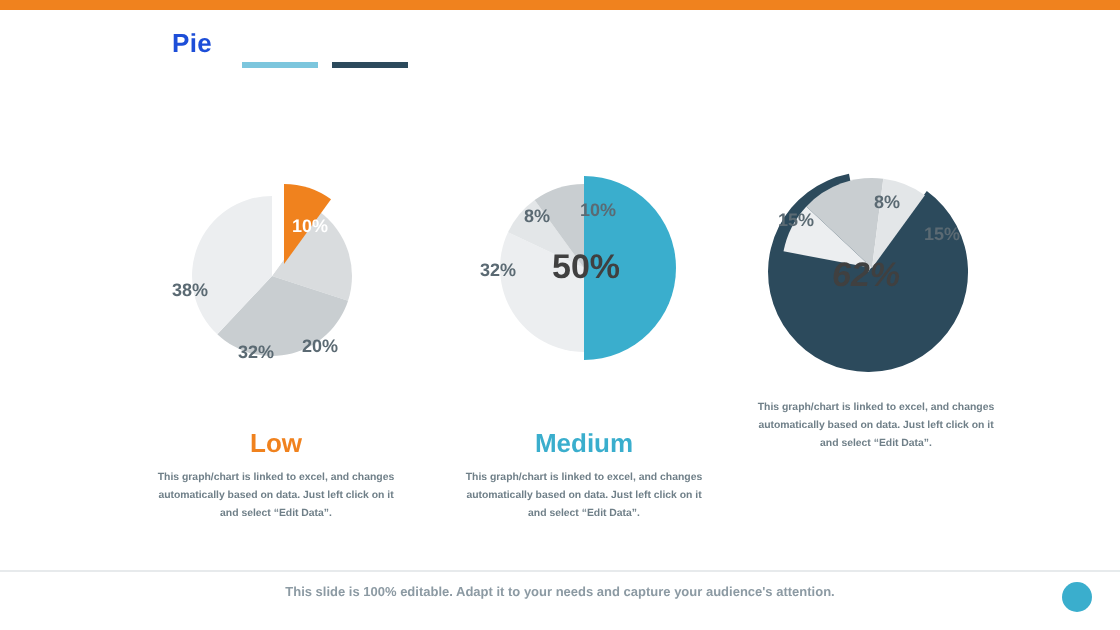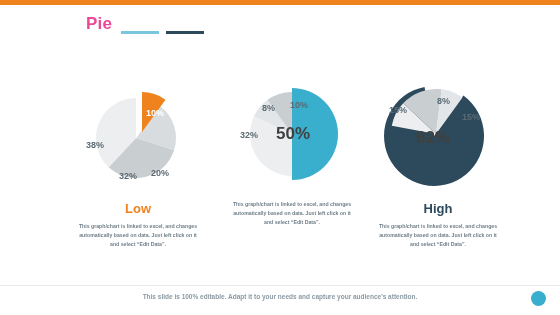--- a/index.html
+++ b/index.html
@@ -8,21 +8,21 @@
     background:#ffffff;
     font-family:"Liberation Sans", sans-serif;
     position:relative;
     overflow:hidden;
   }
   .top-bar{
     position:absolute;left:0;top:0;width:560px;height:5px;background:#f0821e;
   }
   .title{
     position:absolute;left:86px;top:14px;
-    font-size:17px;font-weight:bold;color:#ec4899;letter-spacing:0.2px;
+    font-size:13px;font-weight:bold;color:#1d4ed8;letter-spacing:0.2px;
   }
   .rule{
     position:absolute;top:31px;height:3px;
   }
   .rule.a{left:121px;width:38px;background:#7cc6dd;}
   .rule.b{left:166px;width:38px;background:#2c4a5c;}
 
   .col{
     position:absolute;top:72px;width:160px;
   }
@@ -38,21 +38,21 @@
   .lbl{
     position:absolute;font-size:9px;font-weight:bold;color:#5b6a73;
     white-space:nowrap;
   }
   .lbl.white{color:#ffffff;}
   .big{
     position:absolute;font-size:17px;font-weight:bold;color:#404040;white-space:nowrap;
   }
 
   .cat{
-    text-align:center;font-size:13px;font-weight:bold;margin-top:7px;
+    text-align:center;font-size:13px;font-weight:bold;margin-top:20px;
   }
   .cat.low{color:#f0821e;}
   .cat.medium{color:#3aaecd;}
   .cat.high{color:#2c4a5c;}
 
   .desc{
     margin:6px auto 0 auto;width:126px;
     text-align:center;font-size:5.2px;line-height:1.75;color:#6f7f88;
     font-weight:bold;
   }
@@ -119,43 +119,43 @@
 
         <path d="M 0 0 L -24.69 -33.97 A 42 42 0 0 1 0 -42 Z" fill="#c9ced1"></path>
       </g>
       <text x="80" y="70" text-anchor="middle" font-size="17" font-weight="bold" fill="#ffffff" font-family="Liberation Sans, sans-serif"></text>
     </svg>
     <div class="big" style="left:64px;top:52px;">50%</div>
     <div class="lbl" style="left:78px;top:28px;">10%</div>
     <div class="lbl" style="left:50px;top:31px;">8%</div>
     <div class="lbl" style="left:28px;top:58px;">32%</div>
   </div>
+  <div class="cat medium">Medium</div>
   <div class="desc">This graph/chart is linked to excel, and changes automatically based on data. Just left click on it and select “Edit Data”.</div>
 </div>
 
 <div class="col col-3">
   <div class="pie-wrap">
     <svg class="pie-svg" width="160" height="122" viewBox="0 0 160 122">
       <g transform="translate(76,64)">
 
         <path d="M 0 0 L 29.40 -40.46 A 50 50 0 1 1 -9.51 -49.09 Z" fill="#2c4a5c"></path>
 
         <g transform="translate(2,-2)">
           <path d="M 0 0 L -44.25 -8.32 A 45 45 0 0 1 -32.80 -30.80 Z" fill="#eceef0"></path>
 
           <path d="M 0 0 L -32.80 -30.80 A 45 45 0 0 1 5.65 -44.64 Z" fill="#c9ced1"></path>
 
           <path d="M 0 0 L 5.65 -44.64 A 45 45 0 0 1 26.46 -36.41 Z" fill="#e3e6e8"></path>
         </g>
       </g>
     </svg>
-    <div class="big" style="left:58px;top:56px;">62%</div>
+    <div class="big" style="left:58px;top:56px;font-style:italic;">62%</div>
     <div class="lbl" style="left:79px;top:24px;">8%</div>
     <div class="lbl" style="left:104px;top:40px;">15%</div>
     <div class="lbl" style="left:31px;top:33px;">15%</div>
   </div>
-  <div class="cat high">High</div>
   <div class="desc">This graph/chart is linked to excel, and changes automatically based on data. Just left click on it and select “Edit Data”.</div>
 </div>
 
 <div class="footer-line"></div>
 <div class="footer-text">This slide is 100% editable. Adapt it to your needs and capture your audience's attention.</div>
 <div class="dot"></div>
 
 </body></html>

